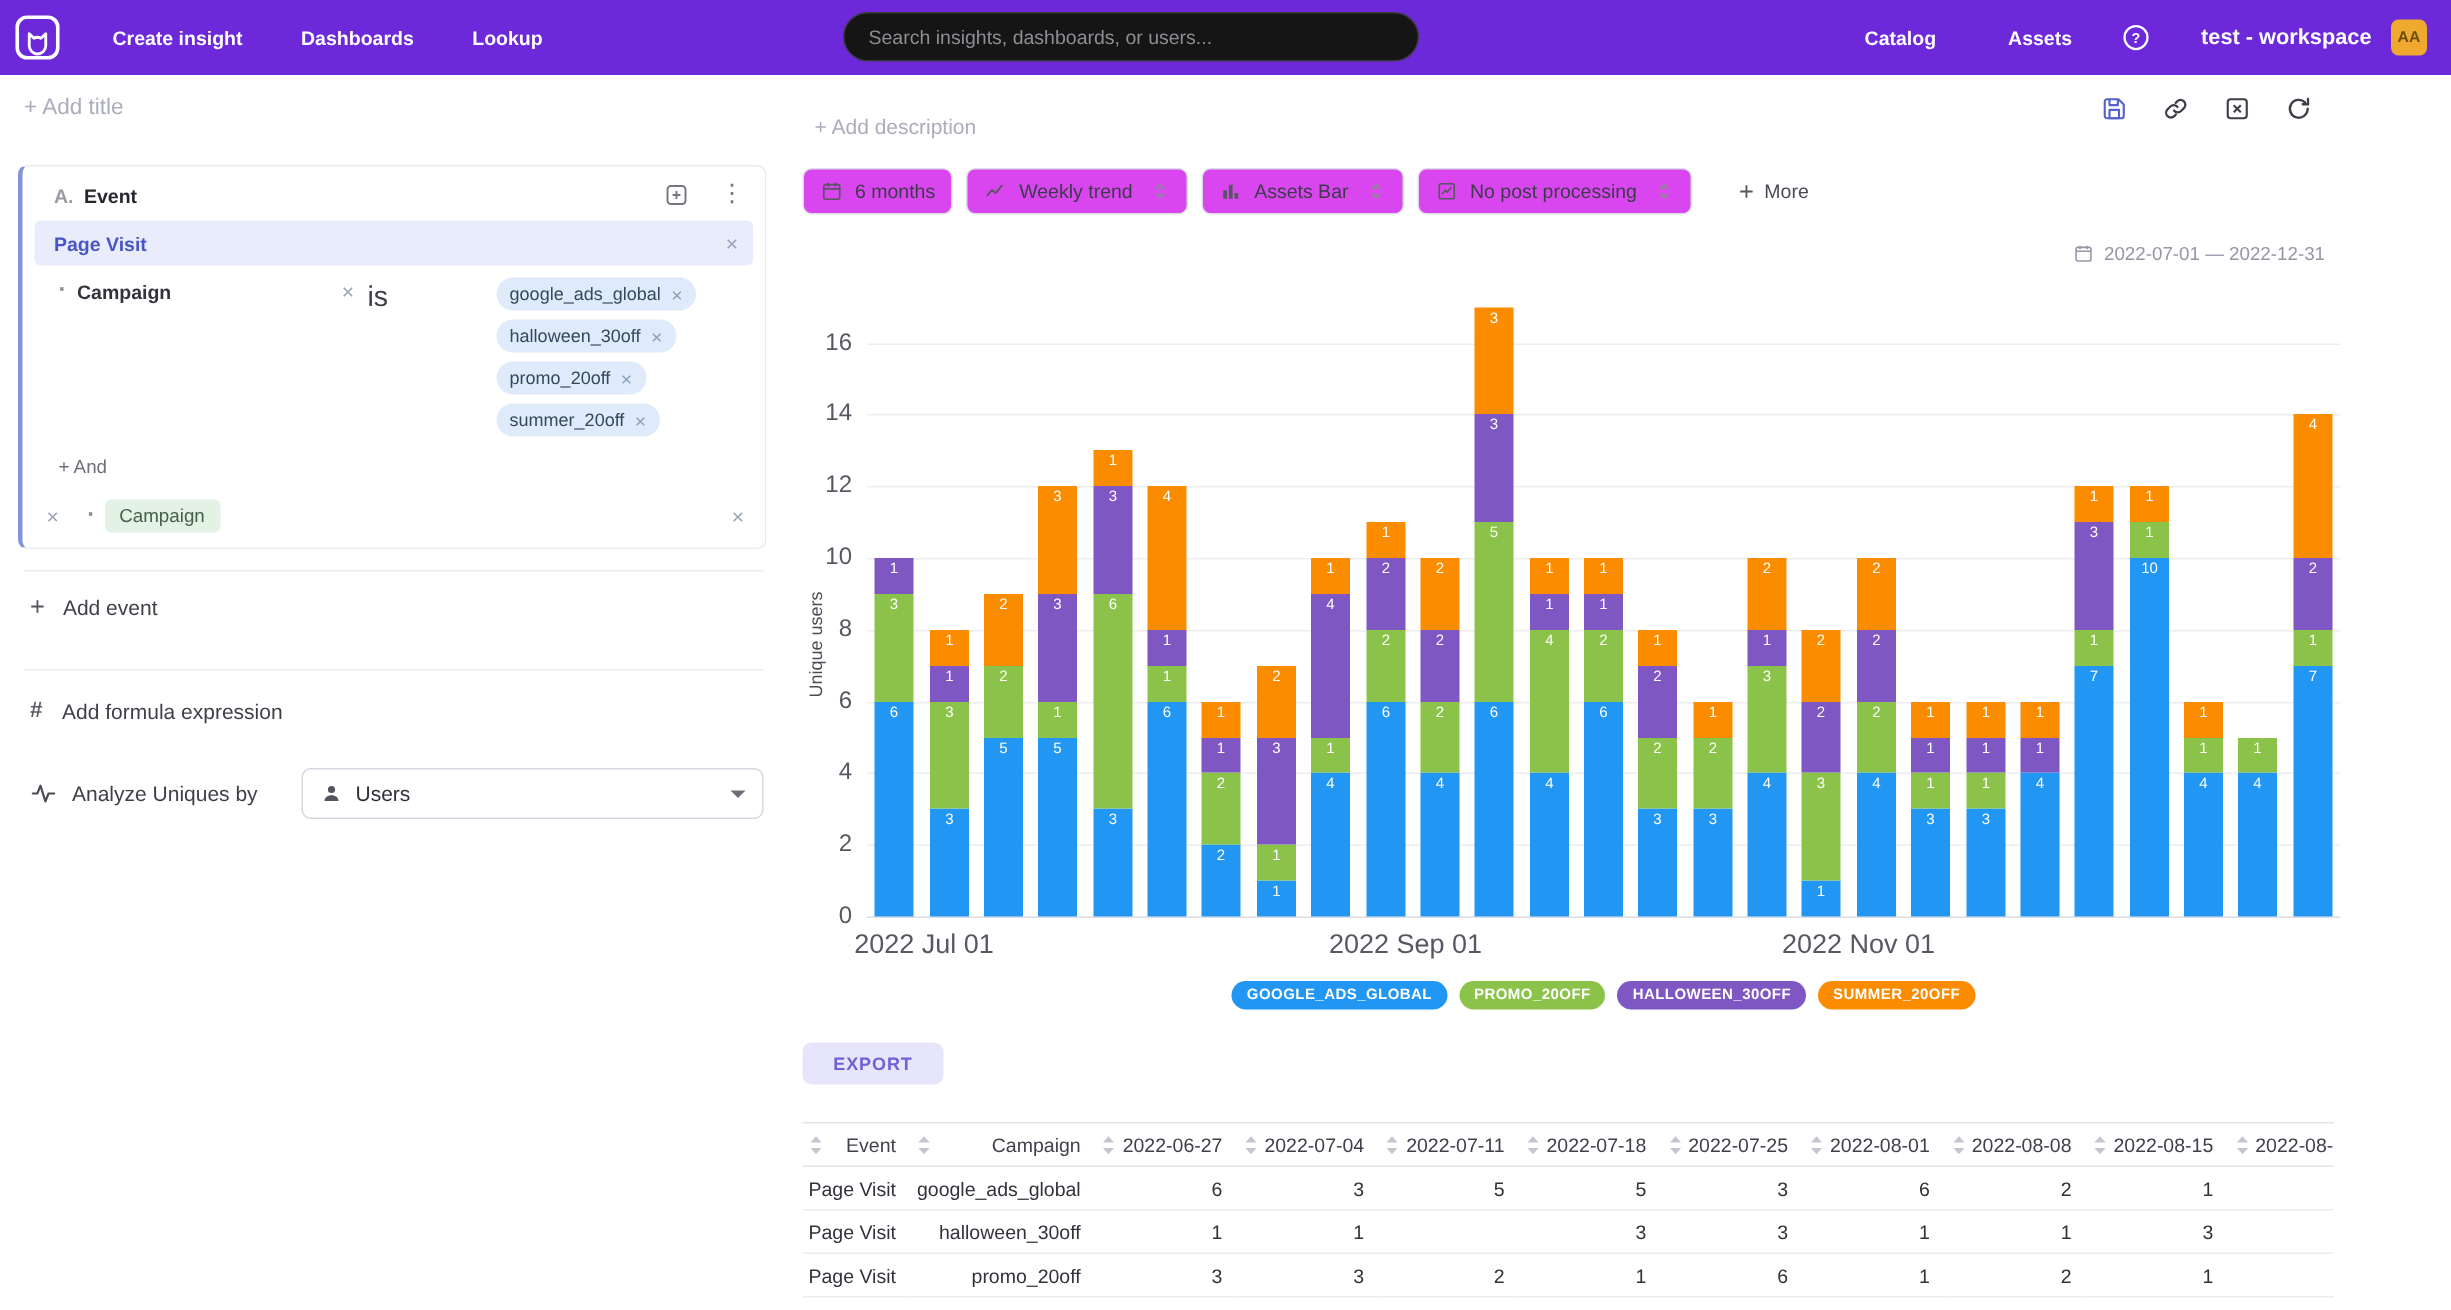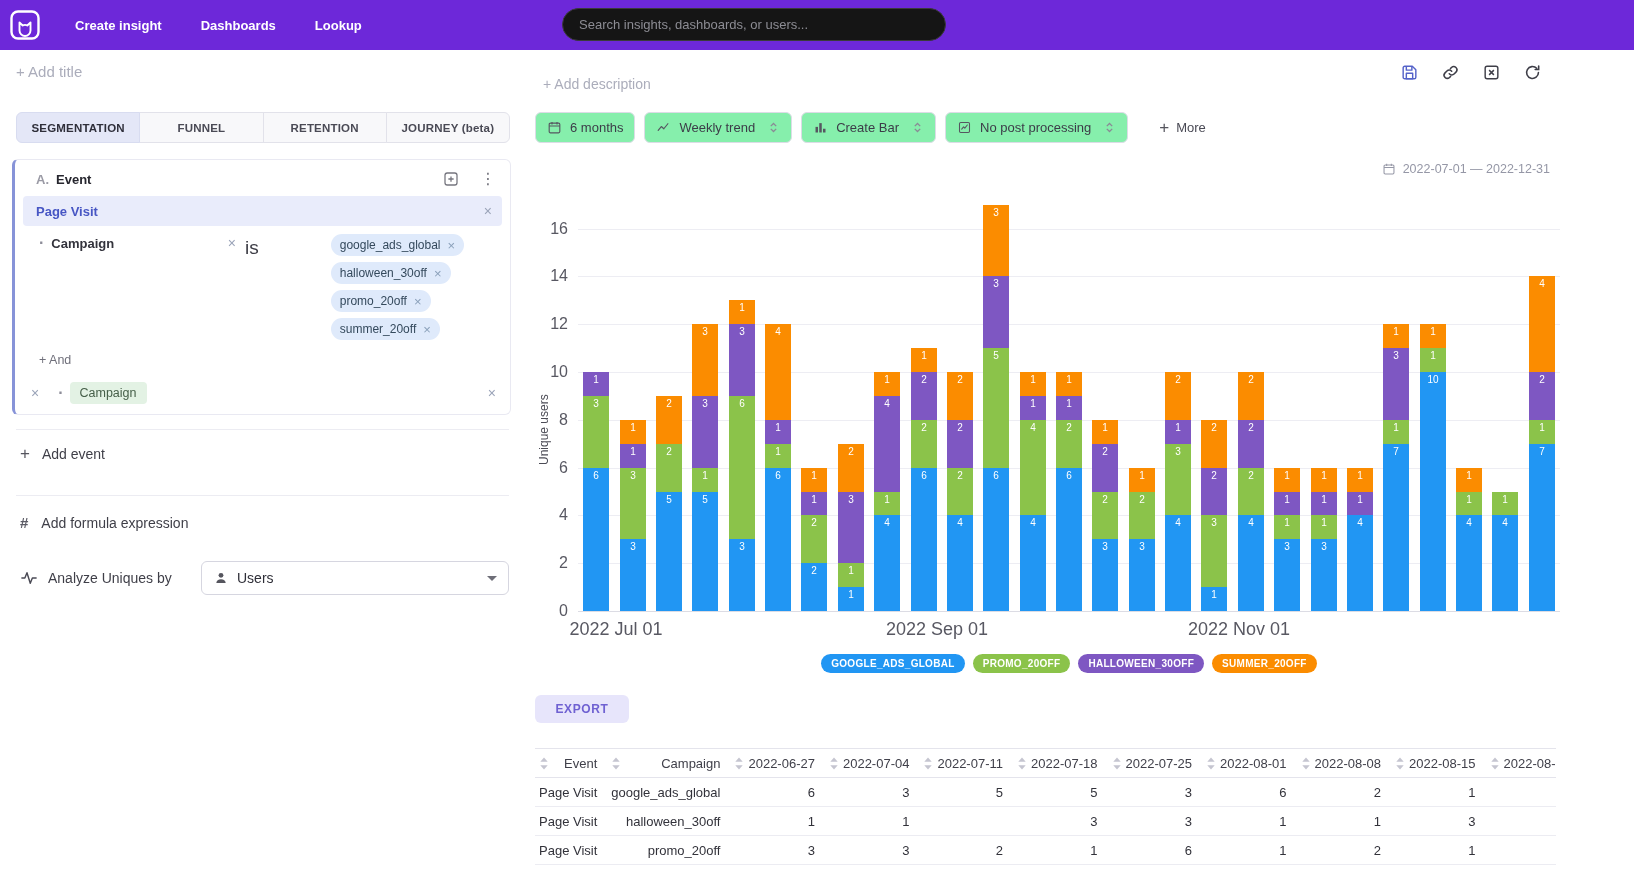--- a/index.html
+++ b/index.html
@@ -92,21 +92,21 @@
   .analyze .lbl { font-size:14px; color:#3f3f48; margin-left:10px; }
   .users-select { margin-left:auto; width:308px; height:34px; border:1px solid #d6d6e0; border-radius:6px;
     display:flex; align-items:center; padding:0 11px; gap:8px; cursor:pointer; background:#fff; }
   .users-select .val { font-size:14px; color:#2f2f38; }
   .caret-down { margin-left:auto; width:0; height:0; border-left:5px solid transparent; border-right:5px solid transparent;
     border-top:5.5px solid #6e6e78; }
 
   
   .main { position:absolute; top:94px; left:511px; right:0; bottom:0; background:#fff; }
   .controls { position:absolute; left:24px; top:18px; display:flex; gap:9px; align-items:center; }
-  .ctl { height:31px; border:1px solid #dcdce6; border-radius:6px; background:#86efac; display:inline-flex;
+  .ctl { height:31px; border:1px solid #dcdce6; border-radius:6px; background:#d946ef; display:inline-flex;
     align-items:center; gap:8px; padding:0 11px; font-size:13px; color:#3c3c48; cursor:pointer; white-space:nowrap; }
   .ctl .unfold { margin-left:4px; display:flex; }
   .more-btn { margin-left:22px; font-size:13px; color:#4a4a55; cursor:pointer; display:inline-flex; gap:7px; align-items:center; }
   .date-range { position:absolute; top:68px; right:84px; display:flex; align-items:center; gap:7px;
     color:#9597a6; font-size:12.5px; }
   .ylabel { position:absolute; left:26px; top:231px; height:140px; display:flex; align-items:center;
     writing-mode:vertical-rl; transform:rotate(180deg); font-size:12px; color:#4c4c56; }
   .plot { position:absolute; left:67px; top:106px; width:982px; height:411px; }
   .gridline { position:absolute; left:0; width:100%; height:1px; background:#ededf3; }
   .gridline.zero { background:#dcdce4; }
@@ -144,20 +144,34 @@
       </svg>
     </div>
     <nav class="nav-menu">
         <div class="nav-item clickable">Create insight</div>
         <div class="nav-item clickable">Dashboards</div>
         <div class="nav-item clickable">Lookup</div>
       </nav>
     <div class="nav-search">
       <input placeholder="Search insights, dashboards, or users..." class="clickable" style="">
     </div>
+    <div class="nav-right">
+      <div class="nav-right-menu">
+          <div class="nav-right-item clickable">Catalog</div>
+          <div class="nav-right-item clickable">Assets</div>
+        </div>
+      <div class="help-icon clickable">
+        <svg width="20" height="20" viewBox="0 0 24 24">
+          <circle cx="12" cy="12" r="9.2" fill="none" stroke="#fff" stroke-width="1.8"></circle>
+          <text x="12" y="16.2" text-anchor="middle" font-size="11.5" fill="#fff" font-family="Liberation Sans, sans-serif" font-weight="700">?</text>
+        </svg>
+      </div>
+      <div class="workspace clickable">test - workspace</div>
+      <div class="avatar clickable">AA</div>
+    </div>
   </header>
 
   <div class="subbar">
     <div class="add-title clickable">+ Add title</div>
     <div class="add-desc clickable">+ Add description</div>
     <div class="subbar-icons">
       <span class="icon-btn clickable">
         <svg viewBox="0 0 24 24" fill="none" stroke="#5462c9" stroke-width="1.8" stroke-linejoin="round">
           <path d="M4 6a2 2 0 0 1 2-2h9.5L20 8.5V18a2 2 0 0 1-2 2H6a2 2 0 0 1-2-2z"></path>
           <path d="M8 4v5h7V4"></path>
@@ -179,26 +193,20 @@
       <span class="icon-btn clickable">
         <svg viewBox="0 0 24 24" fill="none" stroke="#3e3e48" stroke-width="2" stroke-linecap="round">
           <path d="M19.5 12a7.5 7.5 0 1 1-2.2-5.3"></path>
             <path d="M19.8 3.8v4.4h-4.4"></path>
         </svg>
       </span>
     </div>
   </div>
 
   <aside class="left-panel">
-    <div class="tabs">
-        <div class="tab active clickable">SEGMENTATION</div>
-        <div class="tab clickable">FUNNEL</div>
-        <div class="tab clickable">RETENTION</div>
-        <div class="tab clickable">JOURNEY (beta)</div>
-      </div>
 
     <section class="event-card">
       <div class="card-head">
         <span class="idx">A.</span>
         <span class="etype">Event</span>
         <span class="head-icons">
           <span class="icon-btn clickable">
             <svg width="18" height="18" viewBox="0 0 24 24" fill="none" stroke="#76767f" stroke-width="1.7">
               <rect x="4" y="4" width="16" height="16" rx="3"></rect>
                 <path d="M12 8.5v7M8.5 12h7"></path>
@@ -298,21 +306,21 @@
               <path d="M7 14.5 12 19.5 17 14.5"></path>
             </svg>
         </span>
       </span>
       <span class="ctl clickable">
         <svg width="15" height="15" viewBox="0 0 24 24" fill="#565660">
           <rect x="4" y="11" width="4" height="9"></rect>
             <rect x="10" y="5" width="4" height="15"></rect>
             <rect x="16" y="14" width="4" height="6"></rect>
         </svg>
-        <span>Create Bar</span>
+        <span>Assets Bar</span>
         <span class="unfold">
           <svg width="13" height="13" viewBox="0 0 24 24" fill="none" stroke="#8a8a95" stroke-width="2.4">
               <path d="M7 9.5 12 4.5 17 9.5"></path>
               <path d="M7 14.5 12 19.5 17 14.5"></path>
             </svg>
         </span>
       </span>
       <span class="ctl clickable">
         <svg width="15" height="15" viewBox="0 0 24 24" fill="none" stroke="#565660" stroke-width="1.7" stroke-linecap="round" stroke-linejoin="round">
           <rect x="4" y="4" width="16" height="16" rx="2"></rect>

